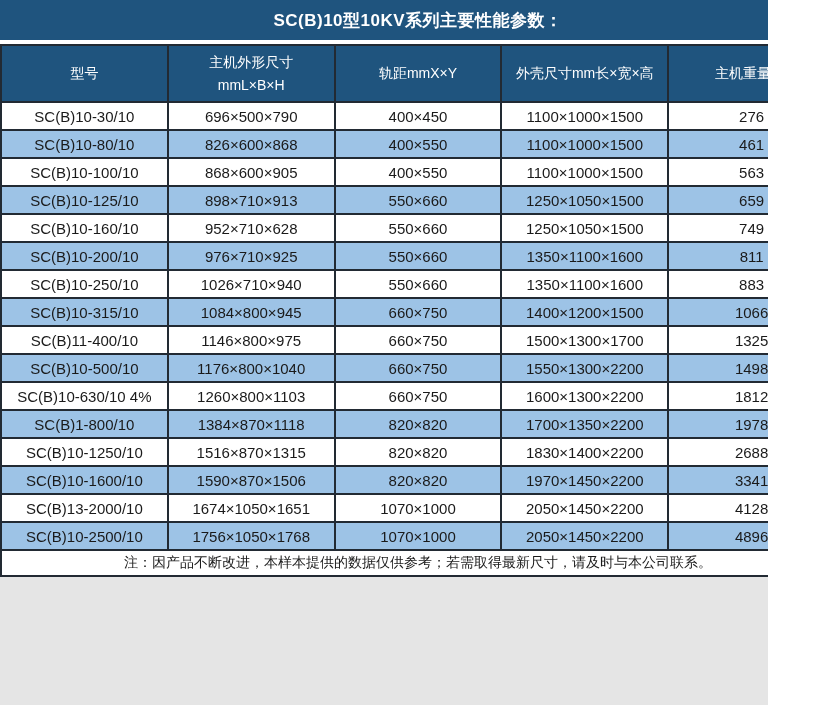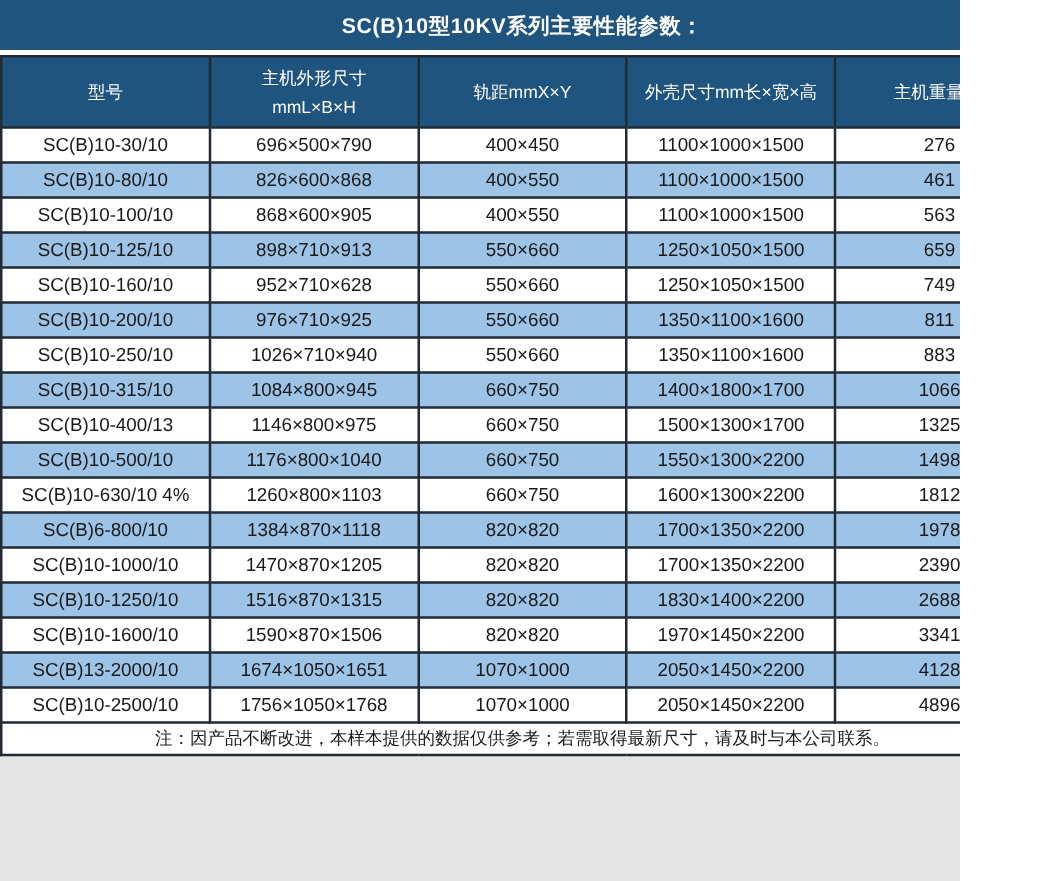--- a/index.html
+++ b/index.html
@@ -153,57 +153,50 @@
           <td>SC(B)10-250/10</td>
           <td>1026×710×940</td>
           <td>550×660</td>
           <td>1350×1100×1600</td>
           <td>883</td>
         </tr>
         <tr>
           <td>SC(B)10-315/10</td>
           <td>1084×800×945</td>
           <td>660×750</td>
-          <td>1400×1800×1700</td>
+          <td>1400×1200×1500</td>
           <td>1066</td>
         </tr>
         <tr>
-          <td>SC(B)10-400/13</td>
+          <td>SC(B)11-400/10</td>
           <td>1146×800×975</td>
           <td>660×750</td>
           <td>1500×1300×1700</td>
           <td>1325</td>
         </tr>
         <tr>
           <td>SC(B)10-500/10</td>
           <td>1176×800×1040</td>
           <td>660×750</td>
           <td>1550×1300×2200</td>
           <td>1498</td>
         </tr>
         <tr>
           <td>SC(B)10-630/10 4%</td>
           <td>1260×800×1103</td>
           <td>660×750</td>
           <td>1600×1300×2200</td>
           <td>1812</td>
         </tr>
         <tr>
-          <td>SC(B)6-800/10</td>
+          <td>SC(B)1-800/10</td>
           <td>1384×870×1118</td>
           <td>820×820</td>
           <td>1700×1350×2200</td>
           <td>1978</td>
-        </tr>
-        <tr>
-          <td>SC(B)10-1000/10</td>
-          <td>1470×870×1205</td>
-          <td>820×820</td>
-          <td>1700×1350×2200</td>
-          <td>2390</td>
         </tr>
         <tr>
           <td>SC(B)10-1250/10</td>
           <td>1516×870×1315</td>
           <td>820×820</td>
           <td>1830×1400×2200</td>
           <td>2688</td>
         </tr>
         <tr>
           <td>SC(B)10-1600/10</td>

